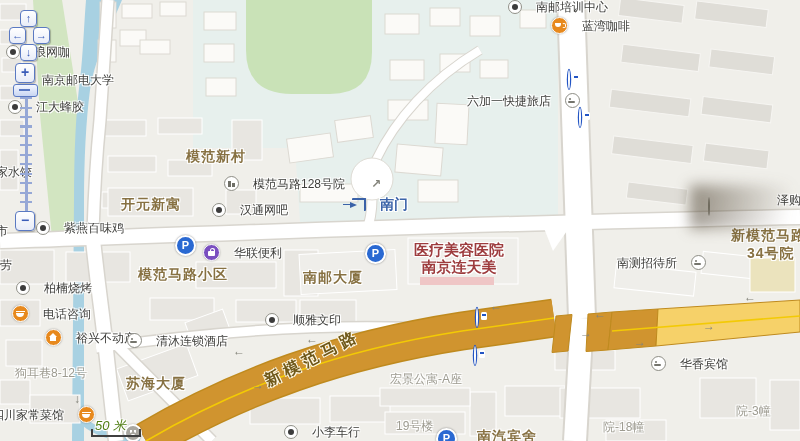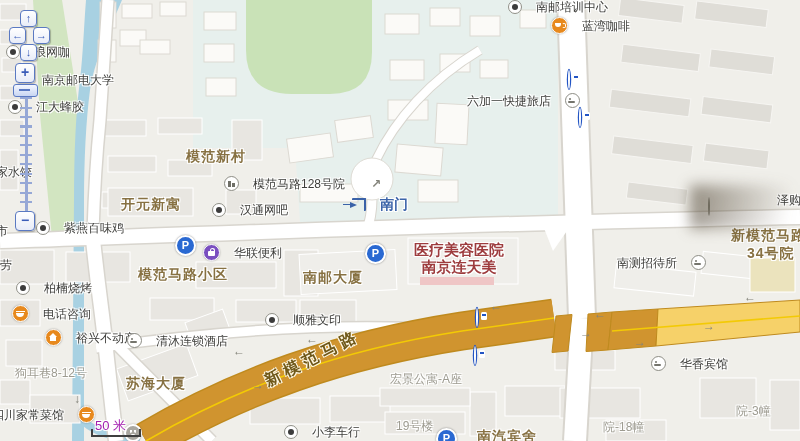--- a/index.html
+++ b/index.html
@@ -71,21 +71,21 @@
   .ctrlbtn{width:15px;height:15px;background:linear-gradient(#ffffff,#e8ecf8);border:1.5px solid #5a79c2;border-radius:4px;
       color:#3a5cb8;font-size:11px;font-weight:bold;line-height:14px;text-align:center;
       box-shadow:1px 1px 1px rgba(0,0,0,.25);z-index:60;cursor:pointer;}
   .zbig{width:18px;height:18px;font-size:14px;line-height:16px;}
   .zhandle{left:13px;top:84px;width:23px;height:11px;background:linear-gradient(#f4f7ff,#c9d6f2);
       border:1.5px solid #5a79c2;border-radius:3px;z-index:61;cursor:grab;}
   .zhandle::after{content:"";position:absolute;left:5px;top:4px;width:11px;height:1.8px;background:#5a79c2;}
   .ztrack{left:20px;top:97px;width:12px;height:114px;z-index:59;
       background:linear-gradient(#96a8d6,#96a8d6) 50% 0/3px 100% no-repeat,
                  repeating-linear-gradient(to bottom,#96a8d6 0 2px,transparent 2px 9.5px) 50% 0/12px 100% no-repeat;}
-  .scaletxt{left:95px;top:417px;font-size:13px;color:#a21caf;z-index:50;}
+  .scaletxt{left:95px;top:417px;font-size:13px;color:#4d7c0f;z-index:50;font-style:italic;}
   .scaleline{left:91px;top:429px;width:46px;height:6px;z-index:50;
       border-left:2px solid #3f3f3f;border-right:2px solid #3f3f3f;border-bottom:2px solid #3f3f3f;}
 </style>
 </head>
 <body>
 
 <div class="map">
 
   
   <svg class="base" width="800" height="441">

